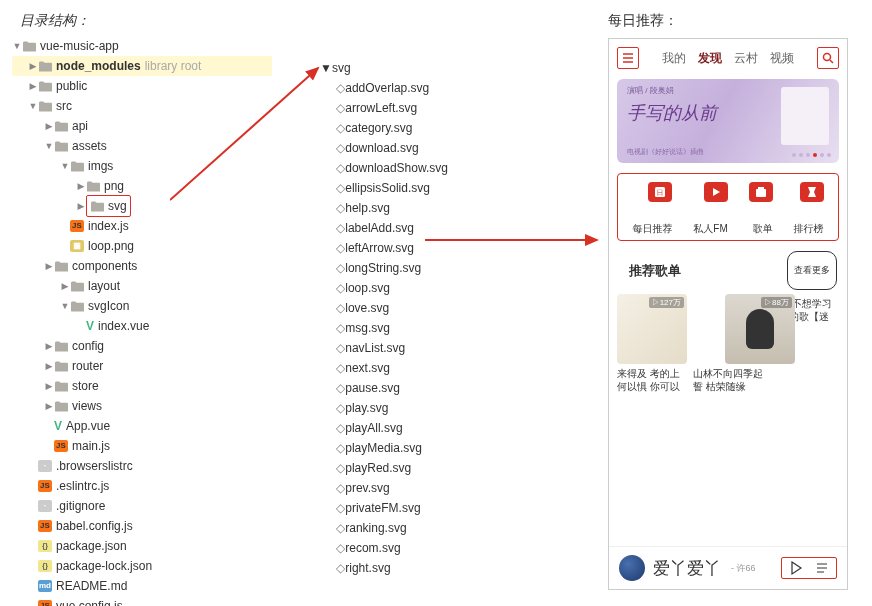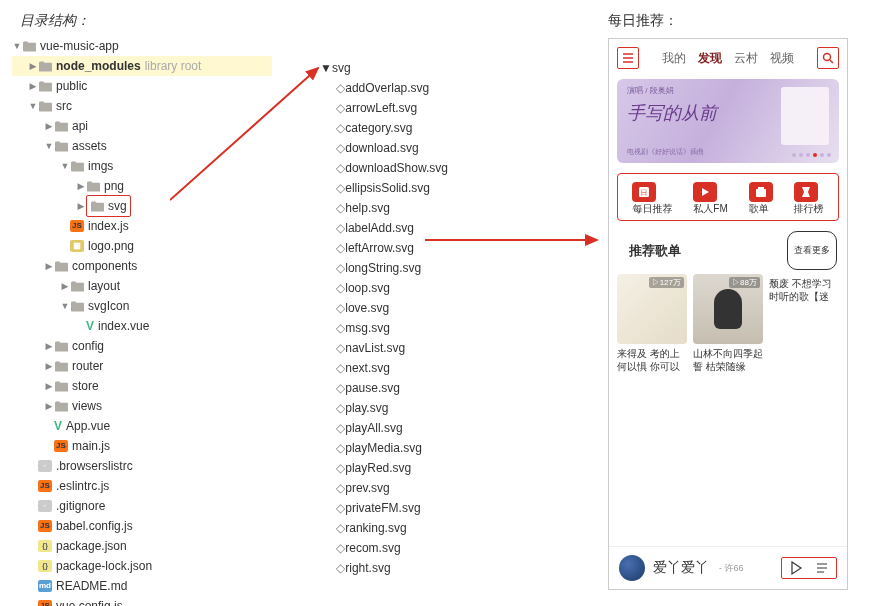--- a/index.html
+++ b/index.html
@@ -45,43 +45,43 @@
 .banner { margin: 4px 8px; height: 84px; border-radius: 6px; background: linear-gradient(120deg, #d7c8e8 0%, #c5b0dc 45%, #e8dff0 100%); position: relative; overflow: hidden; }
 .banner-photo { position: absolute; right: 10px; top: 8px; width: 48px; height: 58px; background: #f5f0f8; border-radius: 3px; }
 .banner-text1 { position: absolute; left: 10px; top: 6px; font-size: 8px; color: #7a5a9a; }
 .banner-text2 { position: absolute; left: 10px; top: 22px; font-size: 18px; color: #6a3a8c; font-family: cursive; font-style: italic; }
 .banner-text3 { position: absolute; left: 10px; bottom: 6px; font-size: 7px; color: #8a6aa8; }
 .banner-dots { position: absolute; right: 8px; bottom: 6px; display: flex; gap: 3px; }
 .banner-dots i { width: 4px; height: 4px; border-radius: 50%; background: #c7b3dc; }
 .banner-dots i.on { background: #d93025; }
 
 .quick-row { margin: 6px 8px 0; border: 1.5px solid #d93025; border-radius: 4px; padding: 8px 4px 4px; display: flex; justify-content: space-around; }
-.quick-item { display: flex; flex-direction: column; align-items: flex-start; gap: 0; }
+.quick-item { display: flex; flex-direction: column; align-items: flex-end; gap: 20px; }
 .quick-ico { width: 24px; height: 20px; background: #d93025; border-radius: 4px; display: flex; align-items: center; justify-content: center; color: #fff; }
 .quick-item span { font-size: 10px; color: #333; }
 
 .rec-head { display: flex; align-items: center; justify-content: space-between; margin: 10px 10px 4px; }
 .rec-head .t { font-size: 13px; font-weight: bold; margin-left: 10px; }
 .rec-head .more { border: 1px solid #333; border-radius: 10px; padding: 12px 6px; font-size: 9px; }
 
 .rec-grid { display: flex; gap: 6px; margin: 0 8px; }
 .rec-card { flex: 1; }
 .rec-img { width: 100%; aspect-ratio: 1; background: #e8e4de; border-radius: 4px; position: relative; overflow: hidden; }
 .rec-badge { position: absolute; top: 3px; right: 3px; font-size: 8px; color: #fff; background: rgba(0,0,0,.3); padding: 0 3px; border-radius: 2px; }
 .rec-cap { font-size: 10px; color: #333; margin-top: 3px; line-height: 13px; height: 26px; overflow: hidden; }
 
 .phone-bottom { margin-top: auto; border-top: 1px solid #eee; padding: 8px 10px; display: flex; align-items: center; gap: 8px; }
 .avatar { width: 26px; height: 26px; border-radius: 50%; background: radial-gradient(circle at 35% 35%, #4a6fb0, #1a3a6a); }
-.song-name { font-size: 14px; }
+.song-name { font-size: 17px; }
 .song-sub { font-size: 9px; color: #999; margin-left: 2px; }
 .bottom-right { margin-left: auto; display: flex; gap: 10px; border: 1.5px solid #d93025; padding: 2px 6px; border-radius: 2px; }
 .bottom-right svg { width: 16px; height: 16px; }
 
 .img1 { background: linear-gradient(135deg,#f5f0e5,#e5dcc8); }
-.img2 { background: linear-gradient(180deg,#ddd8d0,#c5beb0); display:flex;align-items:center;justify-content:center; }
+.img2 { background: linear-gradient(180deg,#ddd8d0,#c5beb0); display:flex;align-items:center;justify-content:center;margin-left:32px; }
 .img2::after { content:""; width:28px; height:40px; background:#333; border-radius:14px 14px 6px 6px; }
 .img3 { background: linear-gradient(135deg,#eae4d5,#d6ccb5); }
 </style>
 </head>
 <body>
 
 <div class="section-title title-left">目录结构：</div>
 <div class="section-title title-right">每日推荐：</div>
 
 <div class="tree" id="leftTree">
@@ -181,21 +181,21 @@
     <div class="row">
       <span class="indent" style="width:48px"></span>
       <span class="caret"></span>
       <span class="file-badge js-badge">JS</span>
       <span class="label" style="">index.js</span>
     </div>
     <div class="row">
       <span class="indent" style="width:48px"></span>
       <span class="caret"></span>
       <span class="file-badge" style="background:#e0c968">▦</span>
-      <span class="label" style="">logo.png</span>
+      <span class="label" style="">loop.png</span>
     </div>
     <div class="row">
       <span class="indent" style="width:32px"></span>
       <span class="caret">▶</span>
       <span class="folder-icon">
         <svg viewBox="0 0 14 11">
           <path d="M0 1.5C0 .7.7 0 1.5 0h3l1.5 1.5H13c.6 0 1 .4 1 1V10c0 .6-.4 1-1 1H1c-.6 0-1-.4-1-1V1.5z"></path>
         </svg>
       </span>
       <span class="label" style="">components</span>

